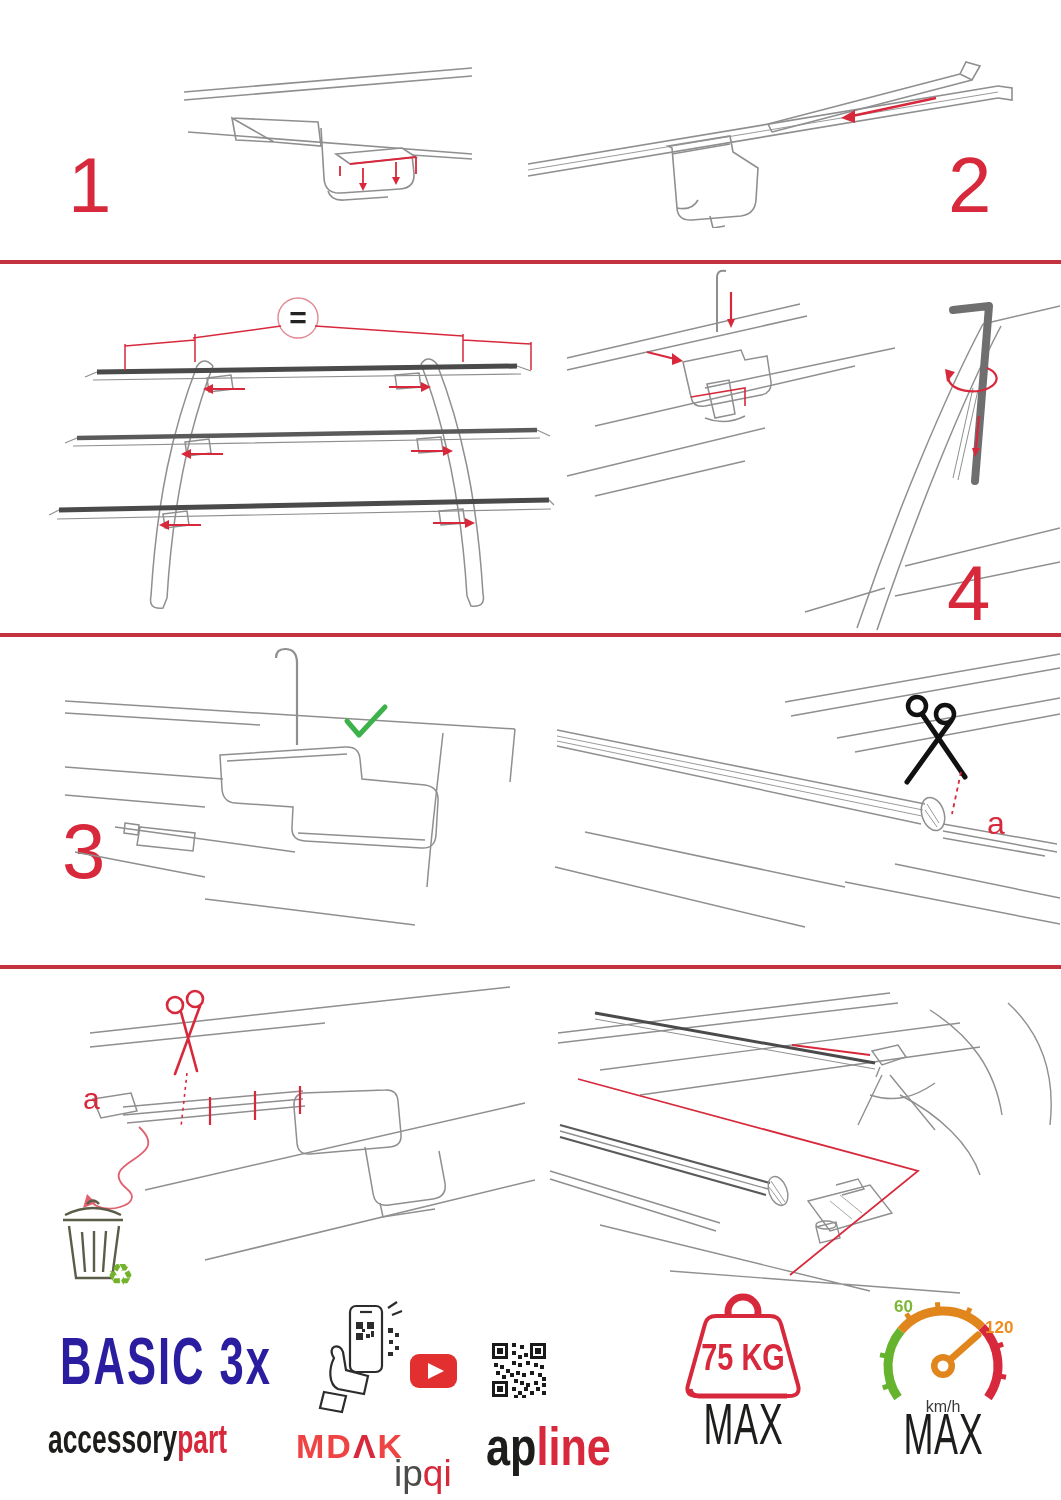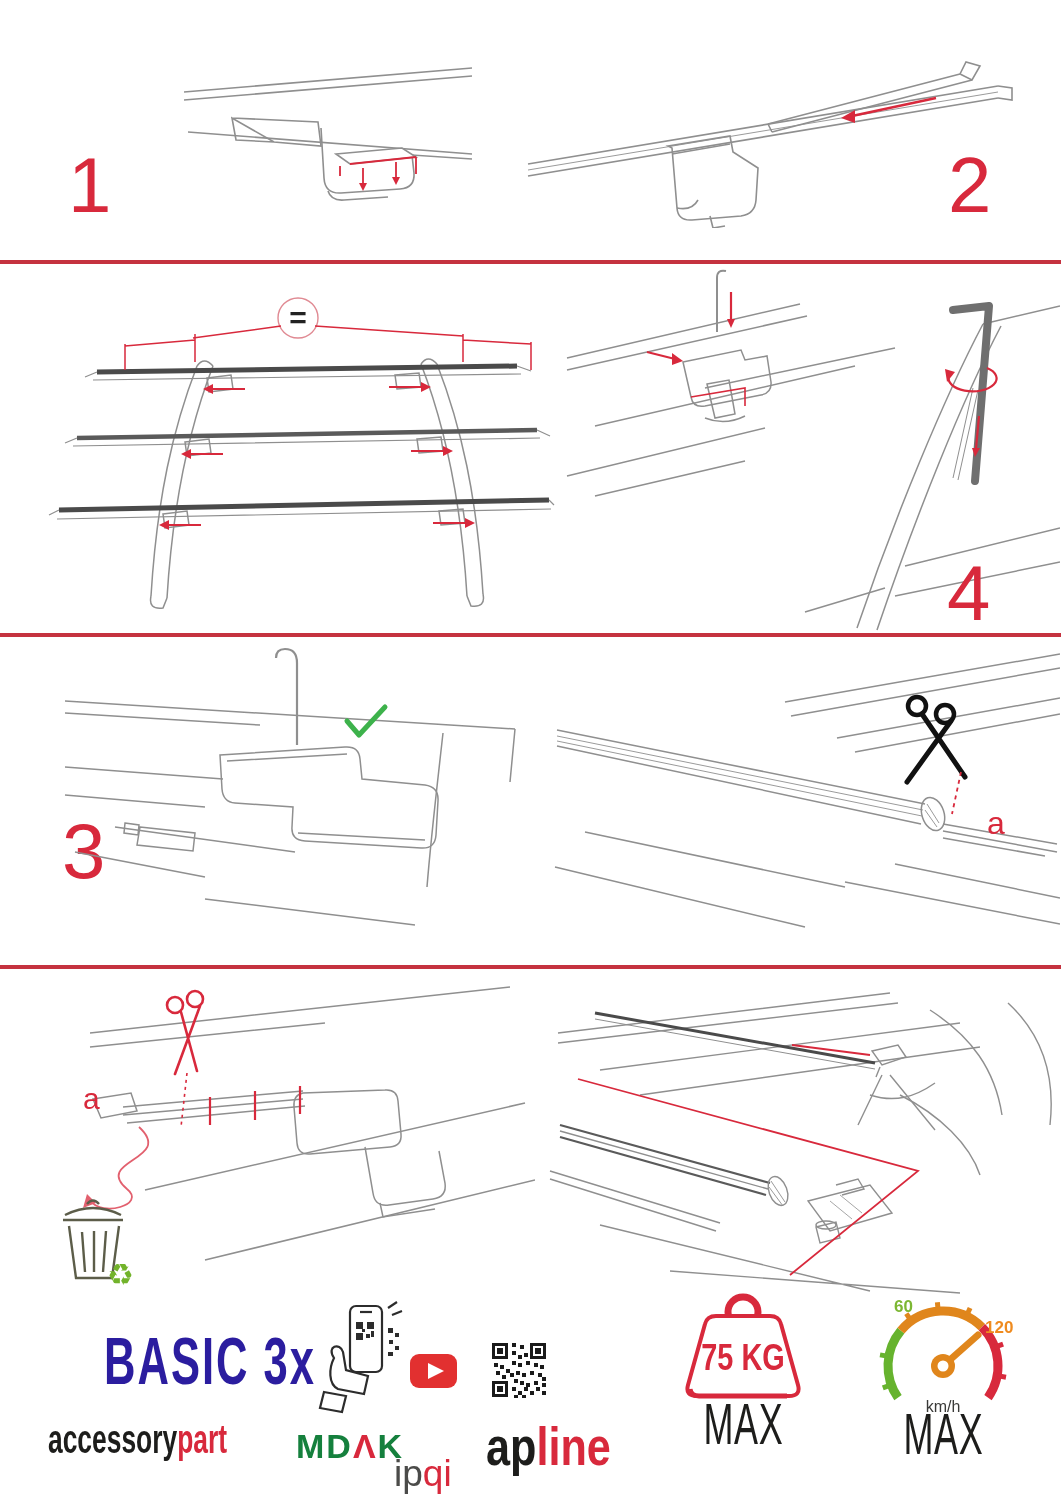--- a/index.html
+++ b/index.html
@@ -4,25 +4,25 @@
 <style>
   html,body{margin:0;padding:0;background:#fff;}
   .page{position:relative;width:1061px;height:1500px;background:#ffffff;overflow:hidden;
         font-family:"Liberation Sans",sans-serif;}
   .abs{position:absolute;}
   .step-num{position:absolute;color:#d8293c;font-size:78px;line-height:1;font-weight:400;}
   .divider{position:absolute;left:0;width:1061px;height:4px;background:#c5323f;}
   .cond{display:inline-block;transform:scaleX(0.66);transform-origin:0 50%;}
   .cond-c{display:inline-block;transform:scaleX(0.62);transform-origin:50% 50%;}
   .logo-basic{position:absolute;left:60px;top:1323px;color:#2b1d9f;font-size:66px;font-weight:bold;
-              letter-spacing:3px;white-space:nowrap;margin-left:44px;}
+              letter-spacing:3px;white-space:nowrap;}
   .brandword{position:absolute;left:48px;top:1417px;font-size:40px;font-weight:bold;white-space:nowrap;}
   .brandword .b{color:#1d1d1b;} .brandword .r{color:#d8293c;}
   .mdak{position:absolute;left:296px;top:1427px;font-size:34px;font-weight:bold;letter-spacing:2px;}
-  .mdak .g{color:#15803d;} .mdak .r{color:#d8293c;}
+  .mdak .g{color:#ef4444;} .mdak .r{color:#d8293c;}
   .ipqi{position:absolute;left:394px;top:1421px;font-size:37px;margin-top:32px;}
   .ipqi .g{color:#4b4b49;} .ipqi .r{color:#d8293c;}
   .apline{position:absolute;left:486px;top:1415px;font-size:54px;font-weight:bold;}
   .apline .b{color:#1d1d1b;} .apline .r{color:#d8293c;}
   .max-label{position:absolute;width:150px;text-align:center;font-size:58px;color:#1d1d1b;
              letter-spacing:1px;}
   svg{display:block;}
 </style>
 </head>
 <body>

